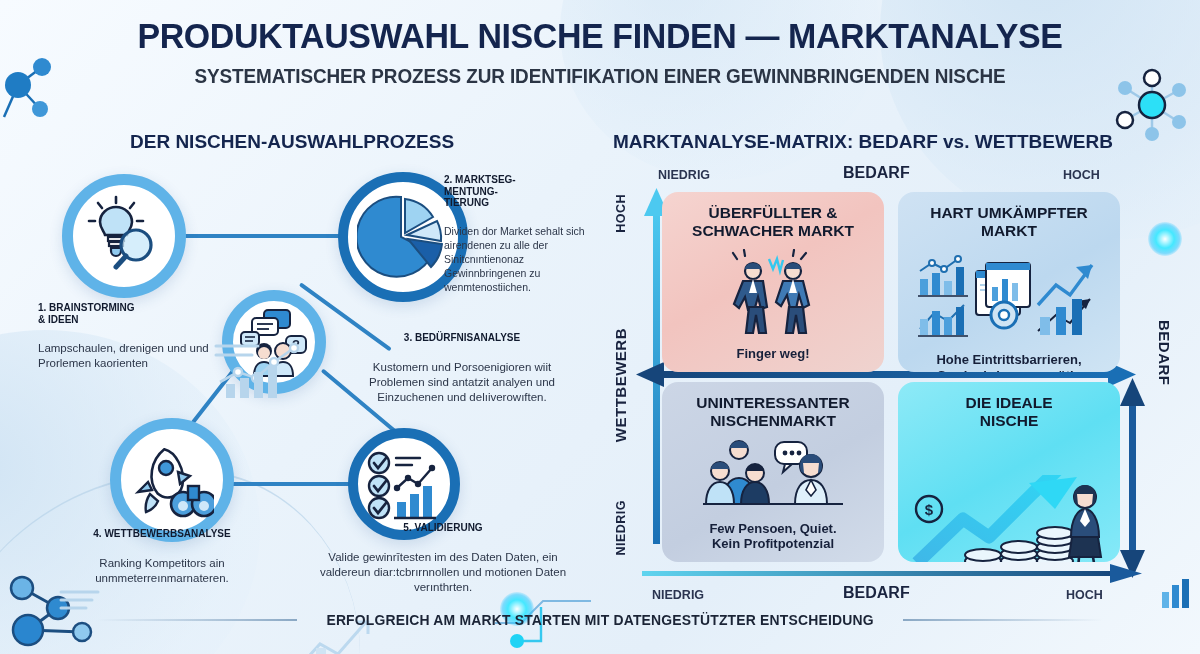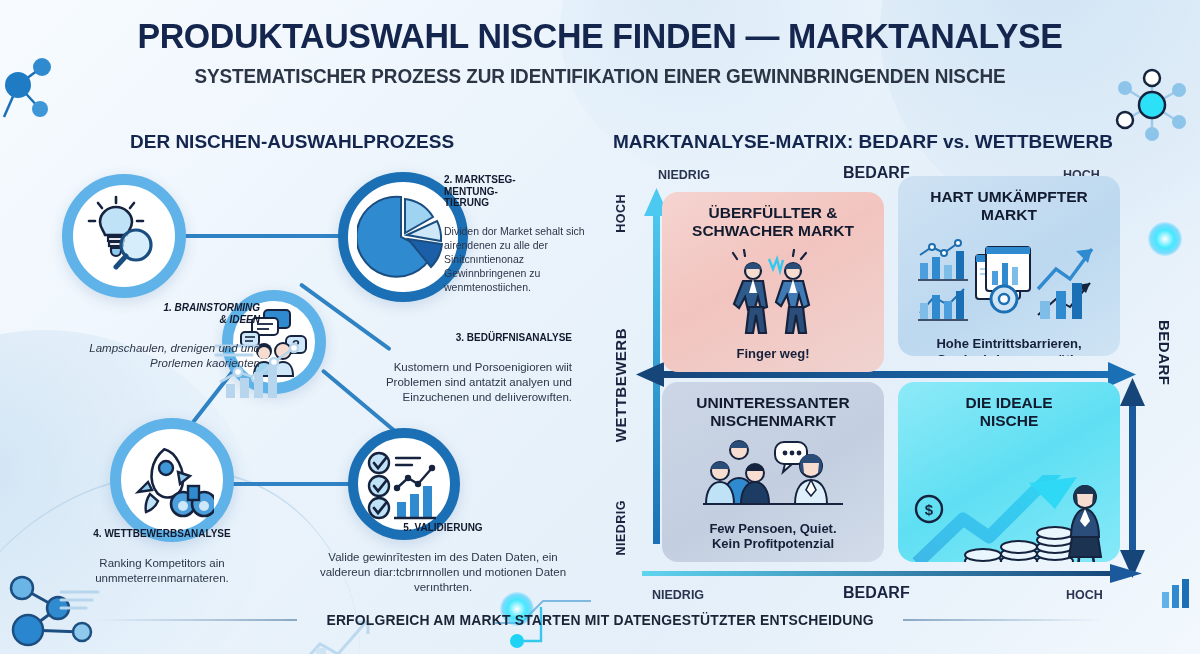--- a/index.html
+++ b/index.html
@@ -69,24 +69,24 @@
   #c12 { left: 182px; top: 74px;  width: 160px; }
   #c23 { left: 300px; top: 122px; width: 112px; transform: rotate(36deg); transform-origin: left center; }
   #c34 { left: 176px; top: 282px; width: 100px; transform: rotate(-52deg); transform-origin: left center; }
   #c45 { left: 228px; top: 322px; width: 126px; }
   #c35 { left: 322px; top: 208px; width: 116px; transform: rotate(40deg); transform-origin: left center; }
 
   .step-text { position: absolute; }
   .step-title { font-size: 10px; font-weight: 700; color: #111a2e; line-height: 1.16; }
   .step-desc  { font-size: 11.5px; font-weight: 500; color: #2c3649; line-height: 1.33; margin-top: 16px; }
 
-  #s1 { left: 38px;  top: 142px; width: 222px; text-align: right; font-style: italic; }
+  #s1 { left: 38px;  top: 142px; width: 222px; text-align: left; }
   #s2 { left: 444px; top: 14px;  width: 150px; text-align: left; }
   #s2 .step-desc { font-size: 10.5px; }
-  #s3 { left: 352px; top: 172px; width: 220px; text-align: right; }
+  #s3 { left: 352px; top: 172px; width: 220px; text-align: center; }
   #s4 { left: 50px;  top: 368px; width: 224px; text-align: center; }
   #s5 { left: 318px; top: 362px; width: 250px; text-align: center; }
 
   
   .deco { position: absolute; pointer-events: none; }
   #deco-chart1 { left: 212px; top: 178px; }
   #deco-chart2 { left: 290px; top: 452px; }
   #deco-lines1 { left: 58px;  top: 428px; }
   #deco-node-a { left: 495px; top: 425px; }
   #deco-node-b { left: 0px;   top: 55px; }
@@ -132,21 +132,21 @@
   .quad {
     position: absolute; width: 222px; height: 180px; border-radius: 16px;
     display: flex; flex-direction: column; align-items: center;
     padding: 12px 10px 10px; text-align: center; overflow: hidden;
   }
   .quad h3 { font-size: 15.5px; font-weight: 700; line-height: 1.16; color: #111a2e; }
   .quad .cap { font-size: 13px; font-weight: 700; color: #16203a; line-height: 1.2; margin-top: auto; }
   .quad .art { flex: 1; display: flex; align-items: center; justify-content: center; width: 100%; }
 
   #q-tl { left: 62px;  top: 32px;  background: linear-gradient(150deg, #f5d4d0 0%, #f2c4bf 45%, #efd3cf 100%); }
-  #q-tr { left: 298px; top: 16px;  background: linear-gradient(150deg, #cfe2f3 0%, #bcd8ef 55%, #cfe4f4 100%); gap: 13px; }
+  #q-tr { left: 298px; top: 32px;  background: linear-gradient(150deg, #cfe2f3 0%, #bcd8ef 55%, #cfe4f4 100%); gap: 13px; }
   #q-bl { left: 62px;  top: 222px; background: linear-gradient(150deg, #ccd6e6 0%, #c3cee0 55%, #d2dcea 100%); }
   #q-br { left: 298px; top: 222px; background: linear-gradient(150deg, #8eeaf7 0%, #5fdff3 50%, #86e9f8 100%); gap: 45px; }
 
   .axis-arrow { position: absolute; }
   #axis-v { left: 44px; top: 28px; }
   #axis-h-mid { left: 36px; top: 202px; }
   #axis-h-bottom { left: 42px; top: 404px; }
   #axis-v-right { left: 520px; top: 218px; }
 
   

